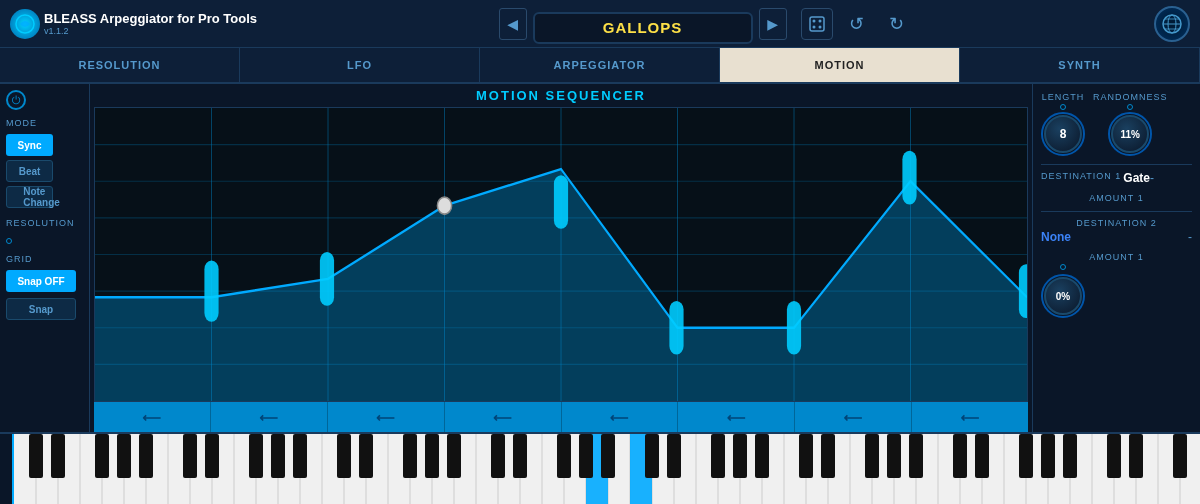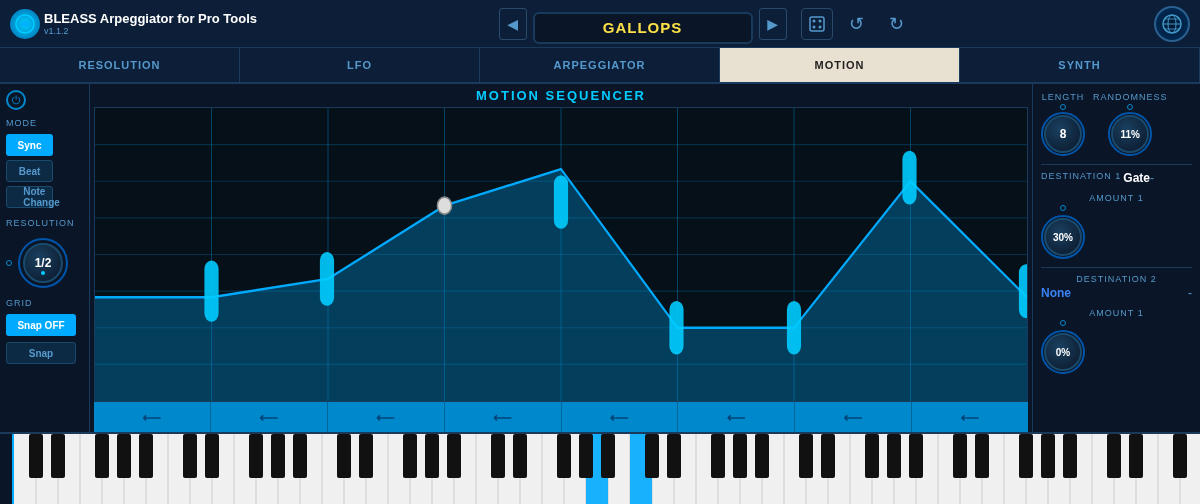--- a/index.html
+++ b/index.html
@@ -379,28 +379,20 @@
 
     <div class="label-sm">MODE</div>
     <div class="mode-btn active">Sync</div>
     <div class="mode-btn inactive">Beat</div>
     <div class="mode-btn inactive" style="font-size:10px;padding-left:24px;">Note Change</div>
 
     <div class="label-sm" style="margin-top:6px;">RESOLUTION</div>
     <div class="knob-group">
       <div class="knob-container">
         <div style="width:6px;height:6px;border-radius:50%;border:1px solid #0088cc;margin-right:2px;"></div>
-        <div style="position:relative;display:flex;align-items:center;justify-content:center;">
-          <div style="width:50px;height:50px;border-radius:50%;border:2px solid #0055aa;display:flex;align-items:center;justify-content:center;">
-            <div class="knob" style="width:40px;height:40px;">
-              <span class="knob-value">1/2</span>
-              <div class="knob-dot"></div>
-            </div>
-          </div>
-        </div>
       </div>
     </div>
 
     <div class="grid-label">GRID</div>
     <div class="snap-btn">Snap OFF</div>
     <div class="reset-btn">Snap</div>
   </div>
 
   <div class="sequencer-area">
     <div class="sequencer-title">MOTION SEQUENCER</div>
@@ -487,30 +479,20 @@
 
     <div style="display:flex;flex-direction:row;gap:2px;border-top:1px solid #1a3a5c;padding-top:6px;">
       <div class="right-label">DESTINATION 1</div>
       <div style="display:flex;align-items:center;justify-content:space-between;">
         <span style="font-size:12px;font-weight:bold;color:#fff;">Gate</span>
         <span style="color:#5599cc;font-size:12px;cursor:pointer;">-</span>
       </div>
     </div>
     <div style="display:flex;flex-direction:column;gap:2px;">
       <div class="right-label">AMOUNT 1</div>
-      <div class="right-row">
-        <div class="right-knob-group">
-          <div style="width:6px;height:6px;border-radius:50%;border:1px solid #0088cc;margin:0 auto 2px;"></div>
-          <div class="small-knob-ring">
-            <div class="small-knob">
-              <span style="font-size:10px;font-weight:bold;color:#fff;">30%</span>
-            </div>
-          </div>
-        </div>
-      </div>
     </div>
 
     <div style="display:flex;flex-direction:column;gap:2px;border-top:1px solid #1a3a5c;padding-top:6px;">
       <div class="right-label">DESTINATION 2</div>
       <div style="display:flex;align-items:center;justify-content:space-between;">
         <span style="font-size:12px;font-weight:bold;color:#3b82f6;">None</span>
         <span style="color:#5599cc;font-size:12px;cursor:pointer;">-</span>
       </div>
     </div>
     <div style="display:flex;flex-direction:column;gap:2px;">

